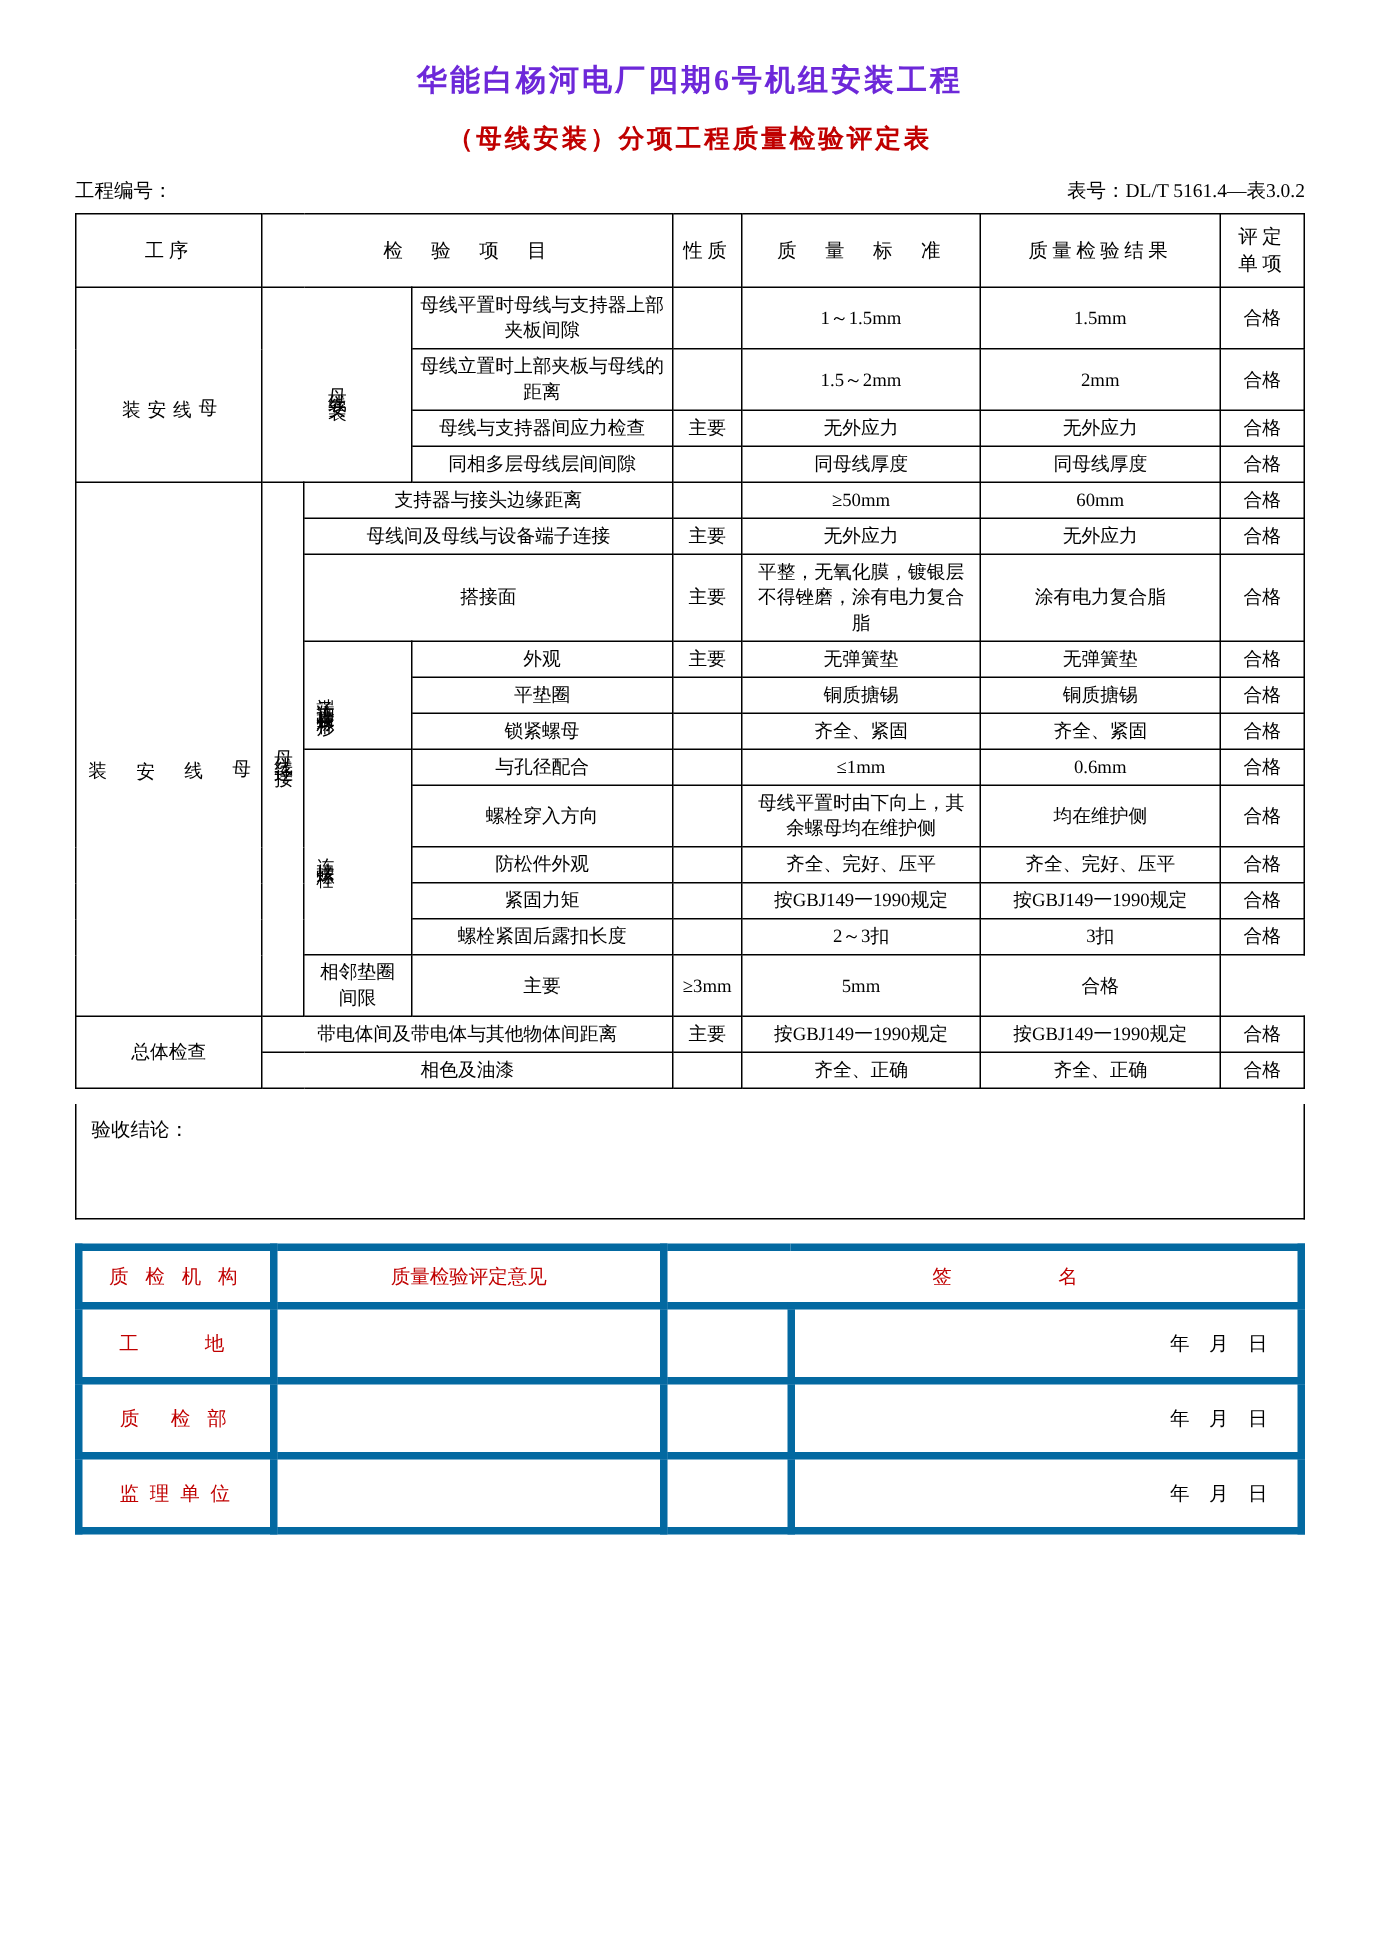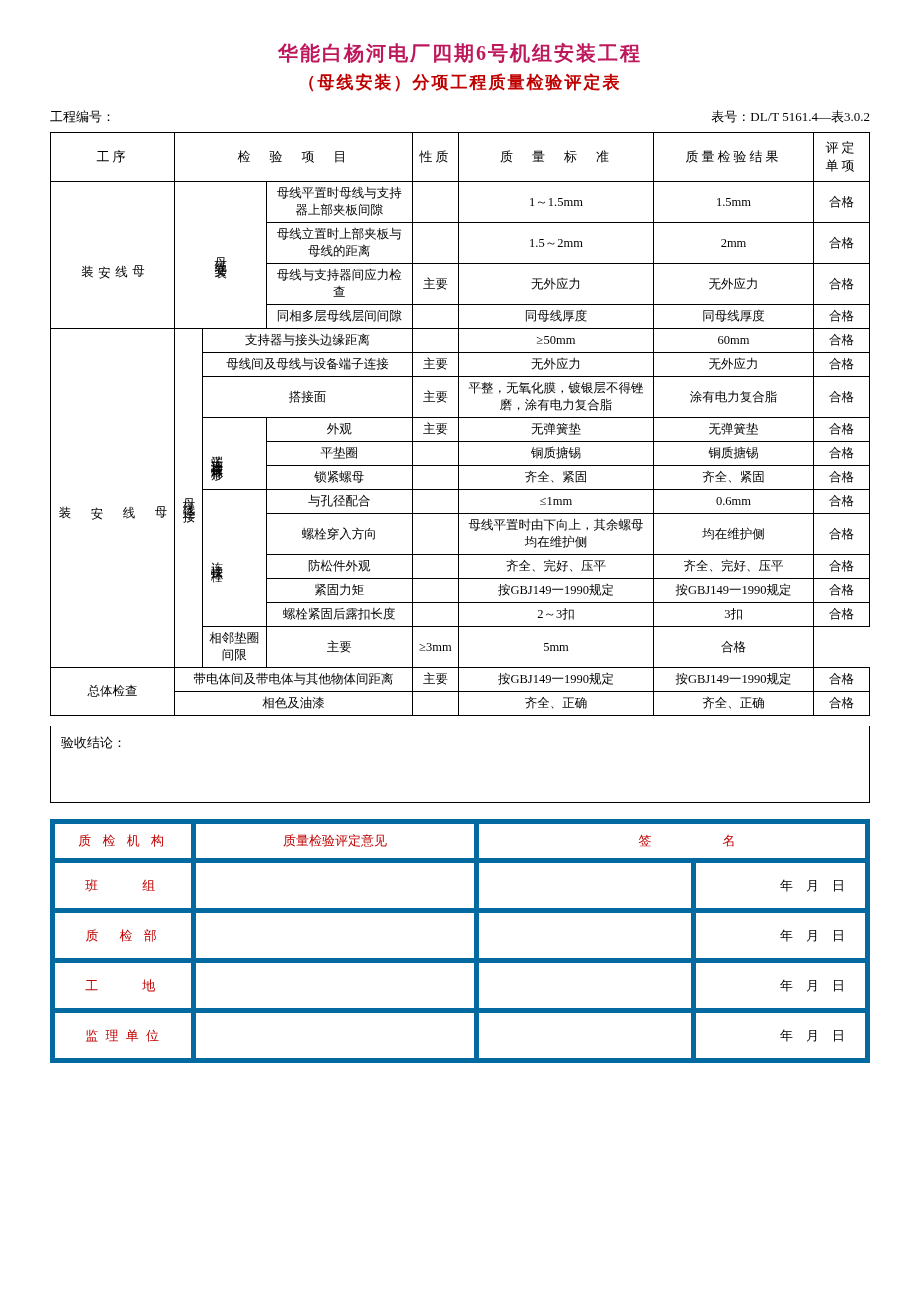--- a/index.html
+++ b/index.html
@@ -9,22 +9,22 @@
       font-size: 13px;
       color: #000;
       width: 920px;
       min-height: 1302px;
       padding: 40px 50px 40px 50px;
     }
     .page-title {
       text-align: center;
       font-size: 20px;
       font-weight: bold;
-      color: #be185d;
-      margin-bottom: 4px;
+      color: #6d28d9;
+      margin-bottom: 14px;
       letter-spacing: 2px;
     }
     .page-subtitle {
       text-align: center;
       font-size: 17px;
       font-weight: bold;
       color: #c00000;
       margin-bottom: 14px;
       letter-spacing: 2px;
     }
@@ -95,21 +95,21 @@
   <span>工程编号：</span>
   <span>表号：DL/T 5161.4—表3.0.2</span>
 </div>
 
 <table class="main-table">
   <thead>
     <tr class="header-row">
       <th rowspan="1" style="width:48px;">工序</th>
       <th colspan="3" style="width:280px;">检　验　项　目</th>
       <th style="width:46px;">性质</th>
-      <th style="width:195px;">质　量　标　准</th>
+      <th style="width:159px;">质　量　标　准</th>
       <th style="width:160px;">质量检验结果</th>
       <th style="width:56px;">评定单项</th>
     </tr>
   </thead>
   <tbody>
 
     <tr>
       <td rowspan="4">
         <div style="writing-mode:vertical-rl;letter-spacing:4px;margin:auto;display:inline-block;color:#000;">母<br>线<br>安<br>装</div>
       </td>
@@ -281,33 +281,27 @@
   <table class="sign-table">
     <thead>
       <tr>
         <td class="label-cell" style="color:#c00000;letter-spacing:4px;">质 检 机 构</td>
         <td class="content-cell" style="color:#c00000;margin-top:28px;">质量检验评定意见</td>
         <td colspan="2" style="color:#c00000;letter-spacing:8px;padding-left:48px;">签　　　名</td>
       </tr>
     </thead>
     <tbody>
       <tr>
-        <td class="label-cell" style="color:#c00000;letter-spacing:6px;">班　　组</td>
-        <td class="content-cell" style="height:50px;"></td>
-        <td style="width:200px;"></td>
-        <td class="date-cell" style="width:160px;">年　月　日</td>
-      </tr>
-      <tr>
-        <td class="label-cell" style="color:#c00000;letter-spacing:4px;">质　检 部</td>
+        <td class="label-cell" style="color:#c00000;letter-spacing:6px;">工　　地</td>
         <td class="content-cell" style="height:50px;"></td>
         <td></td>
         <td class="date-cell">年　月　日</td>
       </tr>
       <tr>
-        <td class="label-cell" style="color:#c00000;letter-spacing:6px;">工　　地</td>
+        <td class="label-cell" style="color:#c00000;letter-spacing:4px;">质　检 部</td>
         <td class="content-cell" style="height:50px;"></td>
         <td></td>
         <td class="date-cell">年　月　日</td>
       </tr>
       <tr>
         <td class="label-cell" style="color:#c00000;letter-spacing:2px;">监 理 单 位</td>
         <td class="content-cell" style="height:50px;"></td>
         <td></td>
         <td class="date-cell">年　月　日</td>
       </tr>

